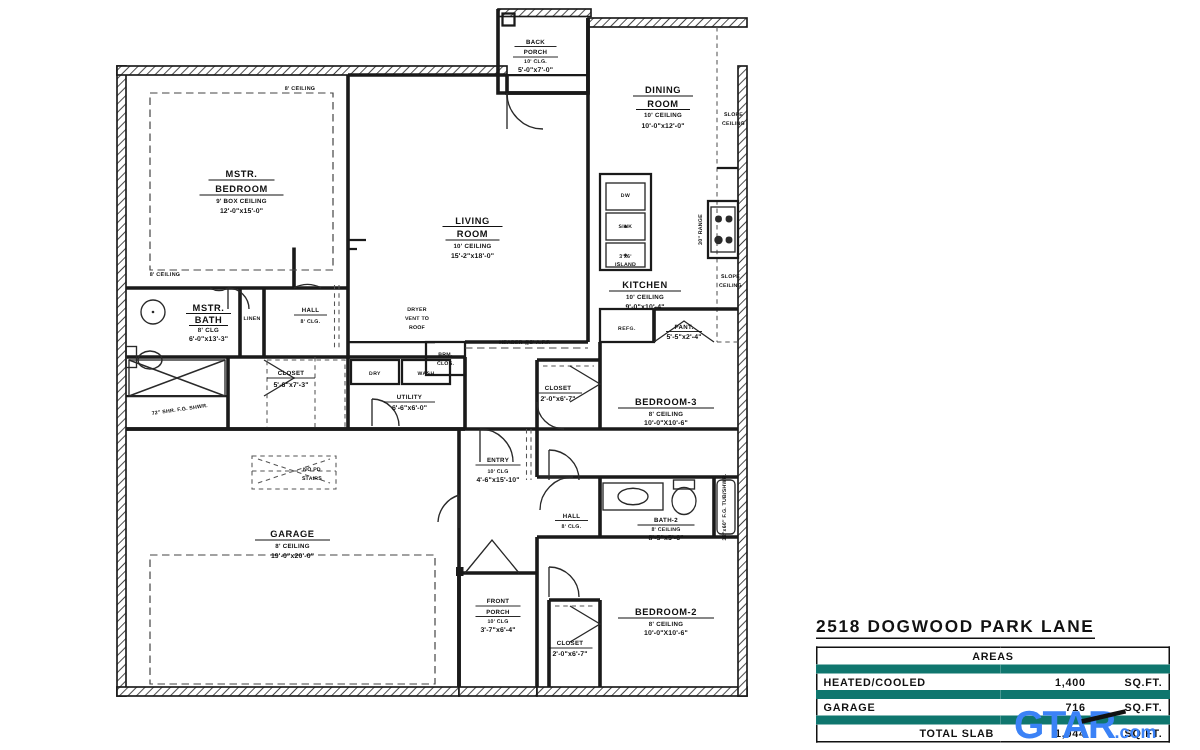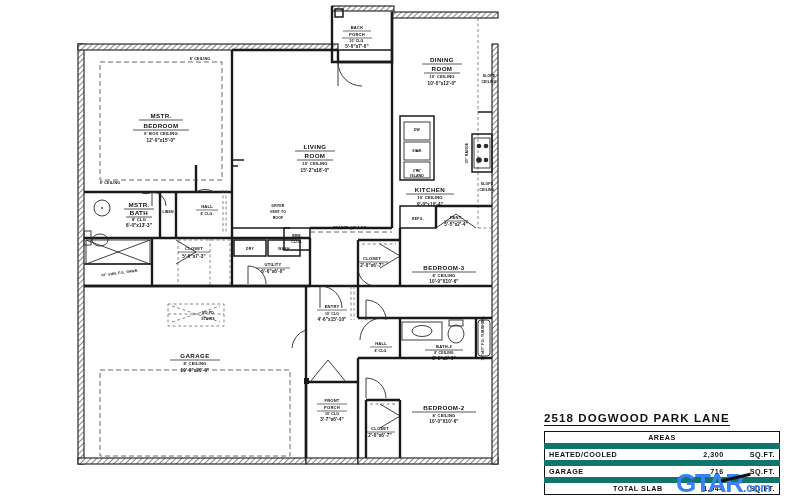--- a/index.html
+++ b/index.html
@@ -426,21 +426,21 @@
 
 <div id="titleblock">
   <div class="addr">2518 DOGWOOD PARK LANE</div>
   <table class="areas">
     <tbody>
           <tr>
       <td class="hdr" colspan="3">AREAS</td>
     </tr>
     <tr>
       <td class="nm">HEATED/COOLED</td>
-      <td class="val">2,300</td>
+      <td class="val">1,400</td>
       <td class="unit">SQ.FT.</td>
     </tr>
     <tr>
       <td class="nm">GARAGE</td>
       <td class="val">716</td>
       <td class="unit">SQ.FT.</td>
     </tr>
     <tr>
       <td class="total">TOTAL SLAB</td>
       <td class="val">1,944</td>

